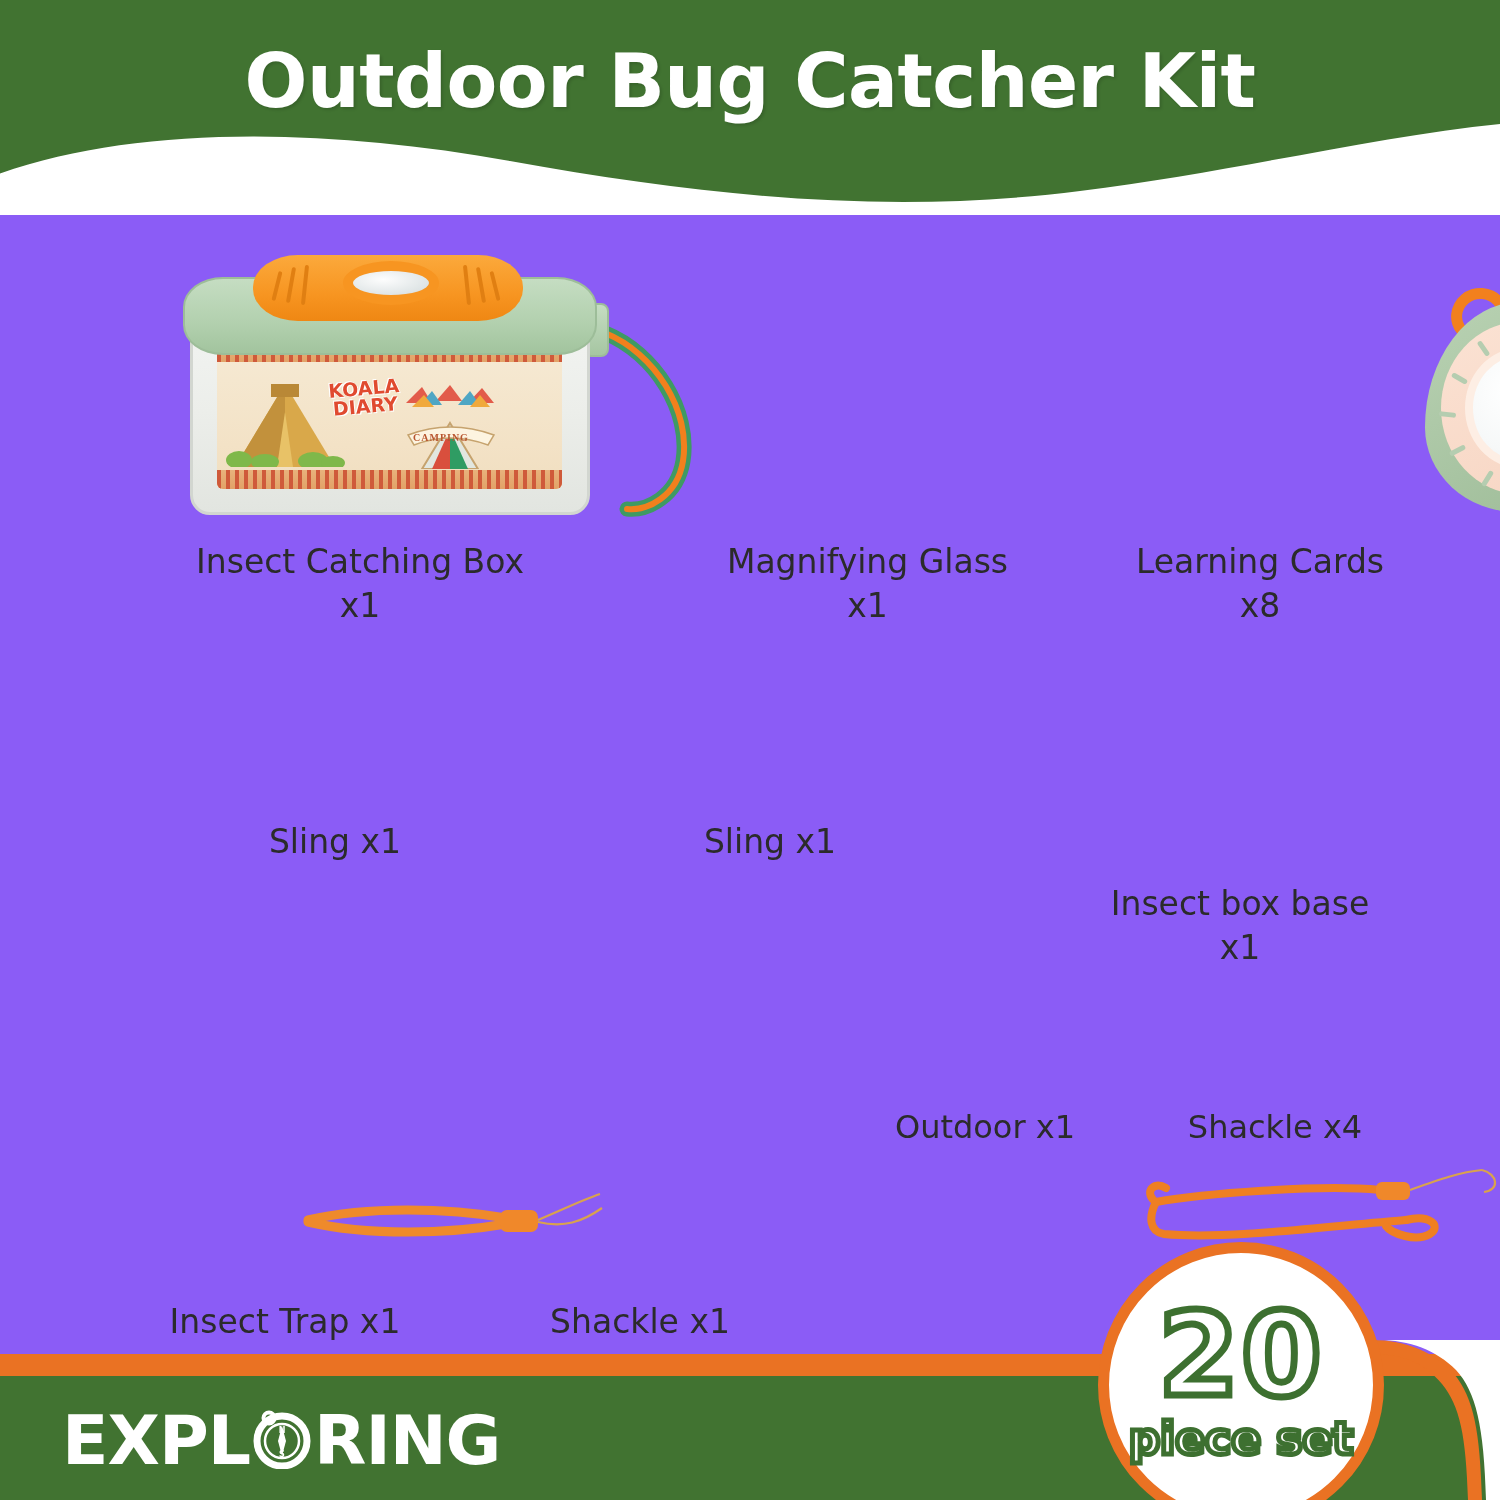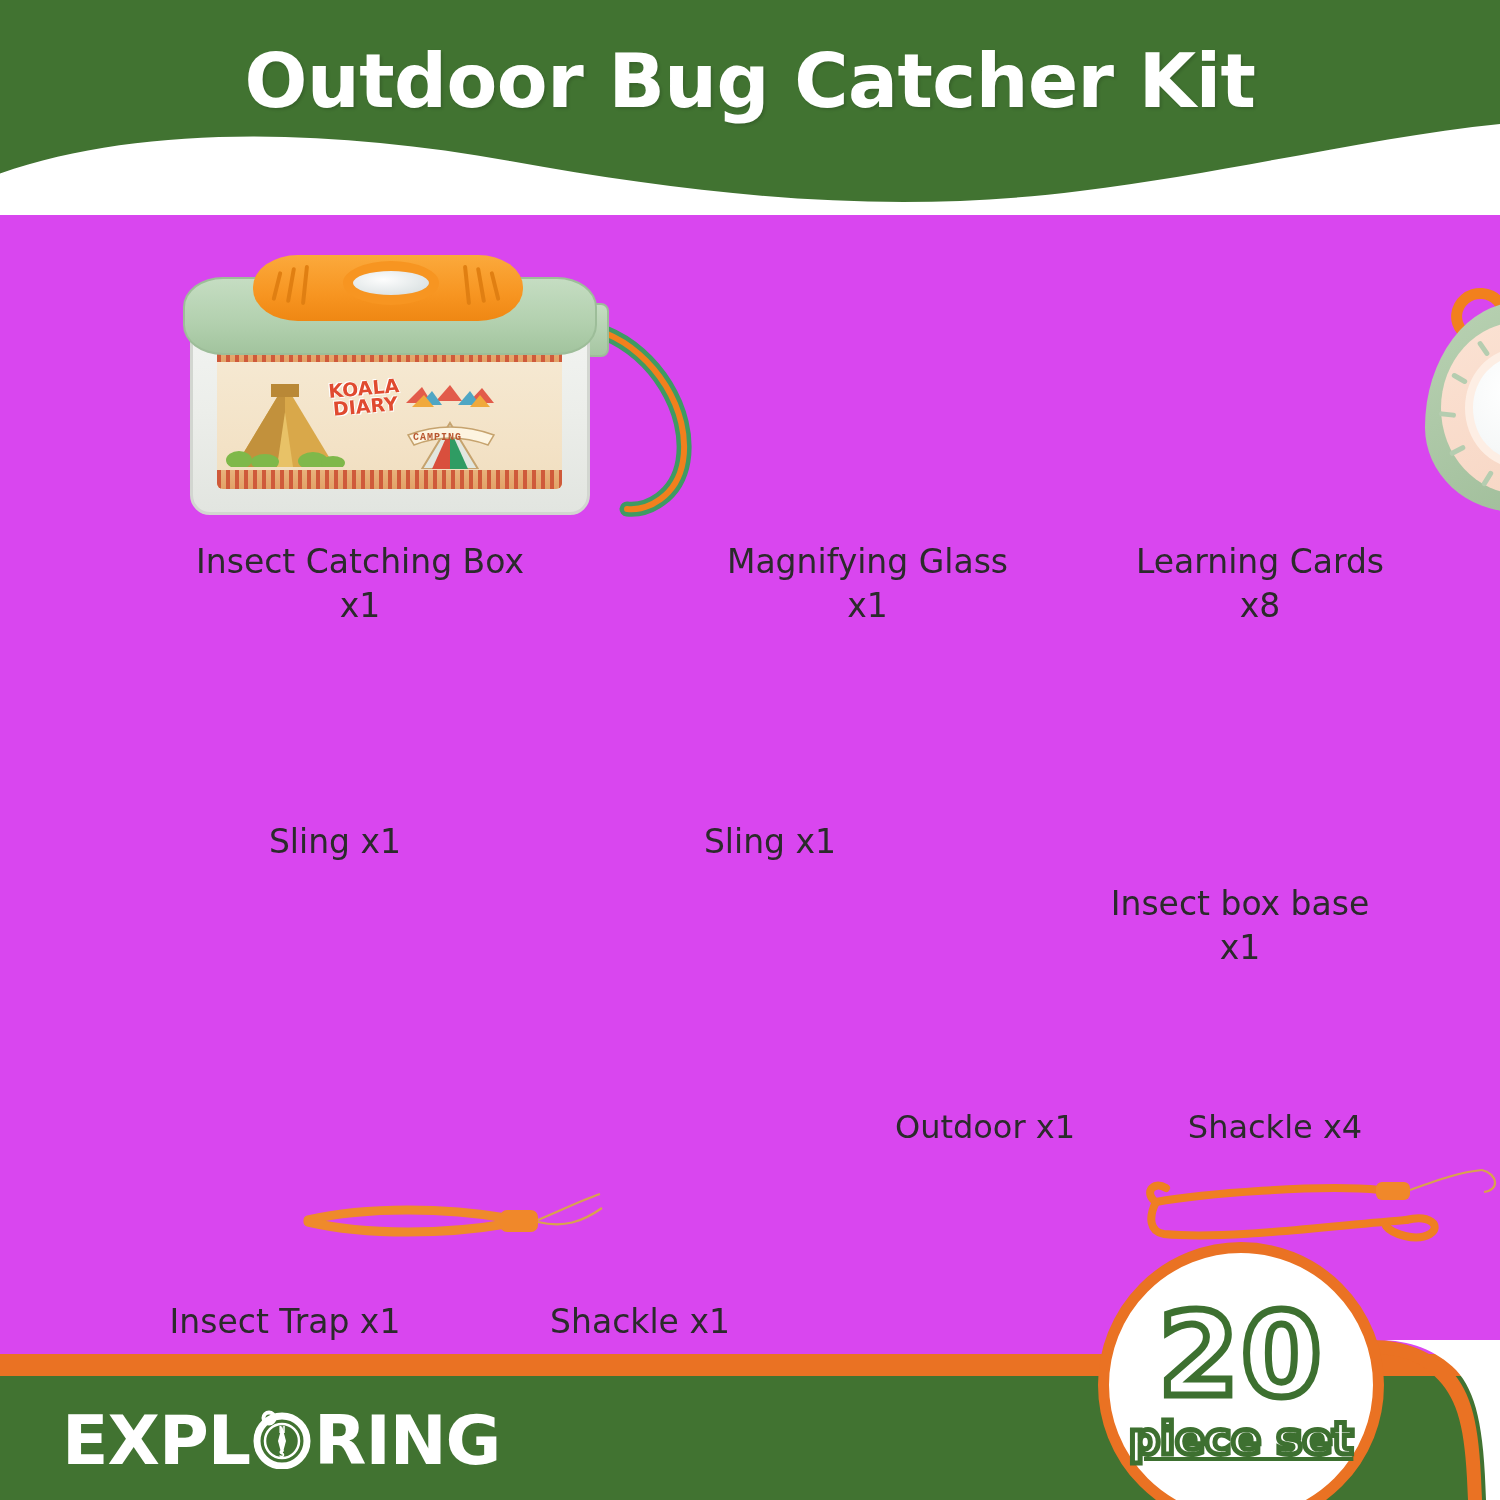--- a/index.html
+++ b/index.html
@@ -5,21 +5,21 @@
   * { box-sizing: border-box; margin: 0; padding: 0; }
   html, body {
     width: 1500px; height: 1500px;
     background: #ffffff;
     font-family: "DejaVu Sans", sans-serif;
     overflow: hidden;
   }
   #page {
     position: relative;
     width: 1500px; height: 1500px;
-    background: #d946ef;
+    background: #8b5cf6;
   }
 
   
   .header {
     position: absolute; left: 0; top: 0;
     width: 1500px; height: 215px;
     background: #417331;
     overflow: hidden;
   }
   .header-title {
@@ -83,21 +83,21 @@
   .koala-txt {
     position: absolute; left: 112px; top: 36px;
     font-family: "DejaVu Sans", sans-serif;
     font-size: 19px; font-weight: bold; color: #e04a2f;
     line-height: 0.95; transform: rotate(-5deg);
     text-shadow: 1px 1px 0 #fff, -1px -1px 0 #fff;
     white-space: pre-line; text-align: center;
   }
   .camping-txt {
     position: absolute; left: 196px; bottom: 46px;
-    font-family: Liberation Mono, monospace;
+    font-family: Liberation Serif, serif;
     font-size: 10px; font-weight: bold; color: #b8562f;
     letter-spacing: 1px; transform: rotate(-4px); margin-top: 44px;
   }
   .box-lid {
     position: absolute; left: 48px; top: 52px; width: 414px; height: 78px;
     background: linear-gradient(180deg,#c5ddc2 0%, #b2d0ae 60%, #a2c49e 100%);
     border-radius: 40px / 30px;
     border: 2px solid #9dbd99;
   }
   .box-lid-top {
@@ -194,21 +194,20 @@
     line-height: 0.95;
     letter-spacing: 2px;
     margin-top: -6px;
   }
   .badge-txt {
     font-family: "DejaVu Sans", sans-serif;
     font-size: 44px; font-weight: bold;
     color: #ffffff;
     -webkit-text-stroke: 5px #3d7030;
     margin-top: 2px;
-    text-decoration: underline;
   }
 </style>
 </head>
 <body>
 
 <div id="page">
 
   <div class="header">
     <div class="header-title">Outdoor Bug Catcher Kit</div>
     <svg class="header-wave" viewBox="0 0 1520 120" preserveAspectRatio="none">

